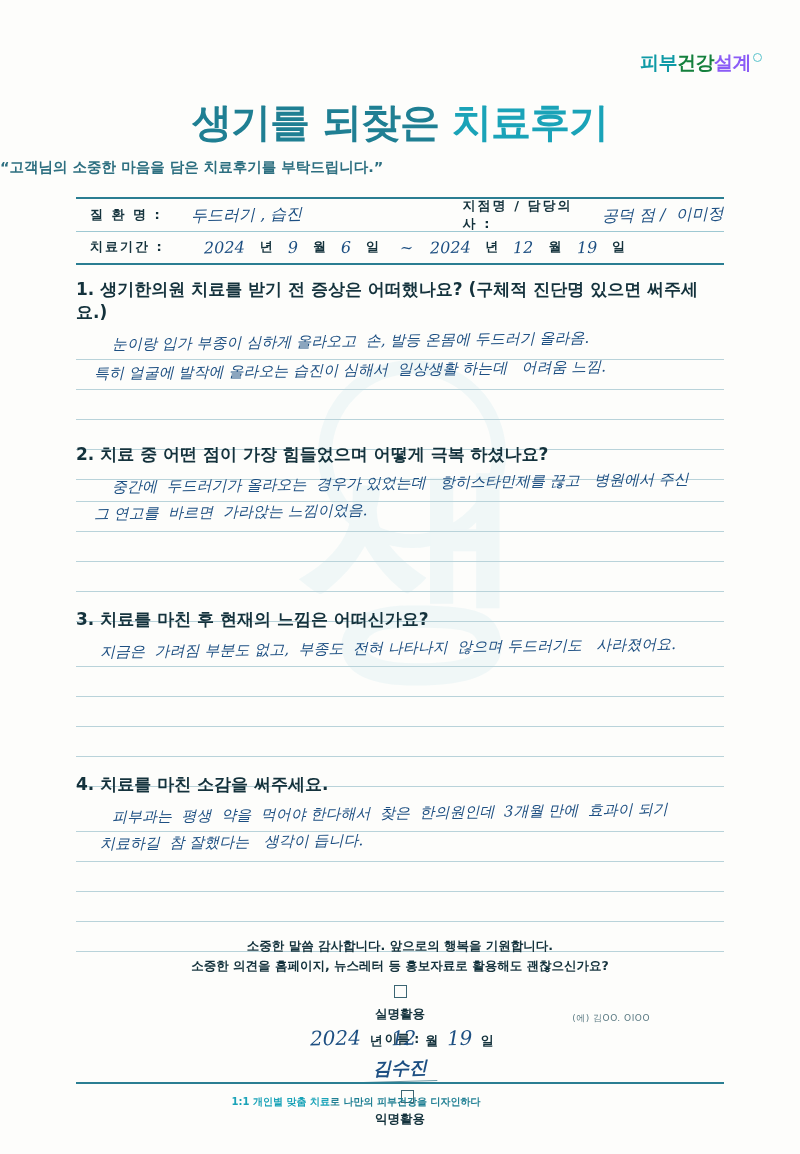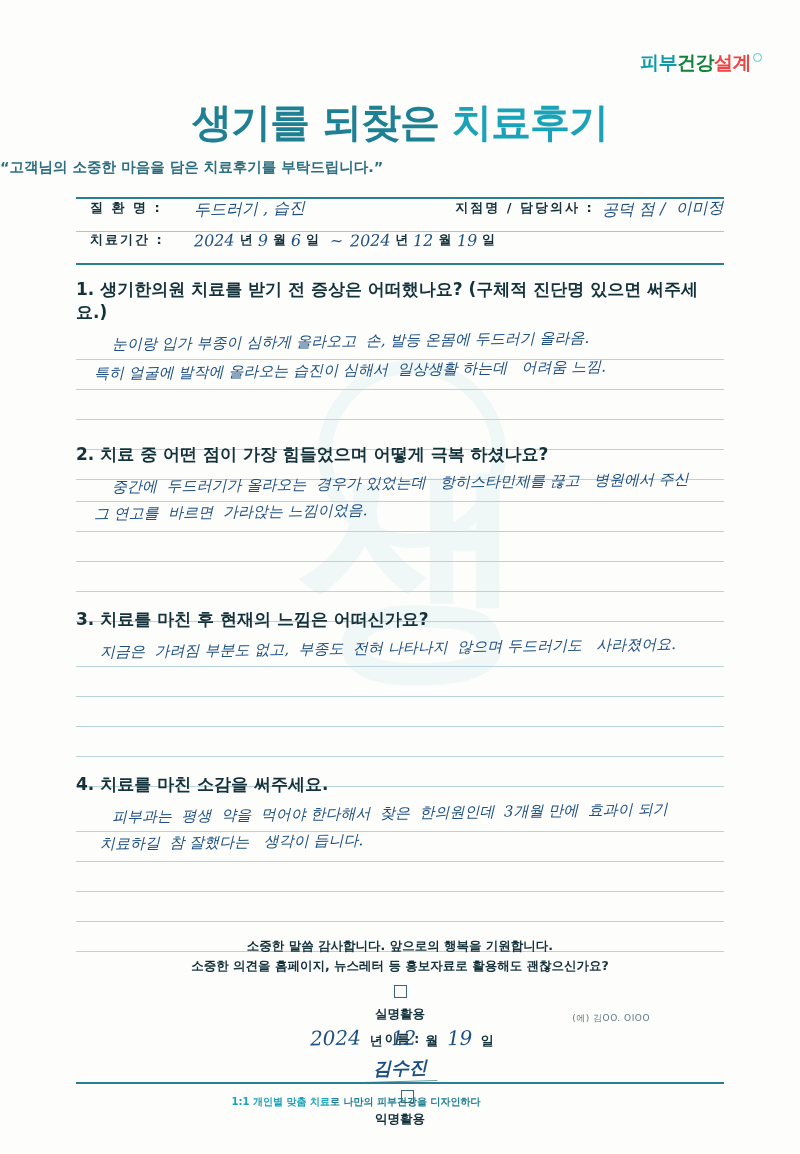--- a/index.html
+++ b/index.html
@@ -38,21 +38,21 @@
     font-weight:700;
   }
   
   .logo{
     position:absolute;right:38px;top:50px;
     font-size:19px;font-weight:700;
     letter-spacing:-.5px;
     color:#0f9aa6;
   }
   .logo .dark{color:#15803d;}
-  .logo .grey{color:#ef4444;}
+  .logo .grey{color:#8b5cf6;}
   .logo .ring{
     display:inline-block;width:7px;height:7px;border-radius:50%;
     border:1.5px solid #59c3cc;vertical-align:super;margin-left:2px;
   }
   
   .title{
     position:absolute;left:0;top:95px;width:800px;text-align:center;
     font-size:40px;font-weight:700;letter-spacing:-1px;
     color:#1f7f93;
   }
@@ -62,22 +62,22 @@
     font-size:14.5px;font-weight:700;color:#2d6f80;
   }
   
   .infobox{
     position:absolute;left:76px;top:197px;width:648px;height:64px;
     border-top:2px solid #2a7e92;
     border-bottom:2px solid #2a7e92;
   }
   .info-row{
     position:absolute;left:0;width:648px;height:32px;
-    display:flex;
-    font-size:13px;font-weight:700;color:#14323c;
+    display:flex;align-items:center;
+    font-size:13px;font-weight:700;color:#14323c;gap:10px;
   }
   .info-row.r1{top:0;border-bottom:1px solid #9ec8d2;}
   .info-row.r2{top:32px;}
   .lbl{letter-spacing:2px;}
   .hand{
     font-family:"DejaVu Serif","Liberation Serif",serif;
     color:#1d4f82;
     font-size:16px;
     font-style:italic;
     font-weight:400;

